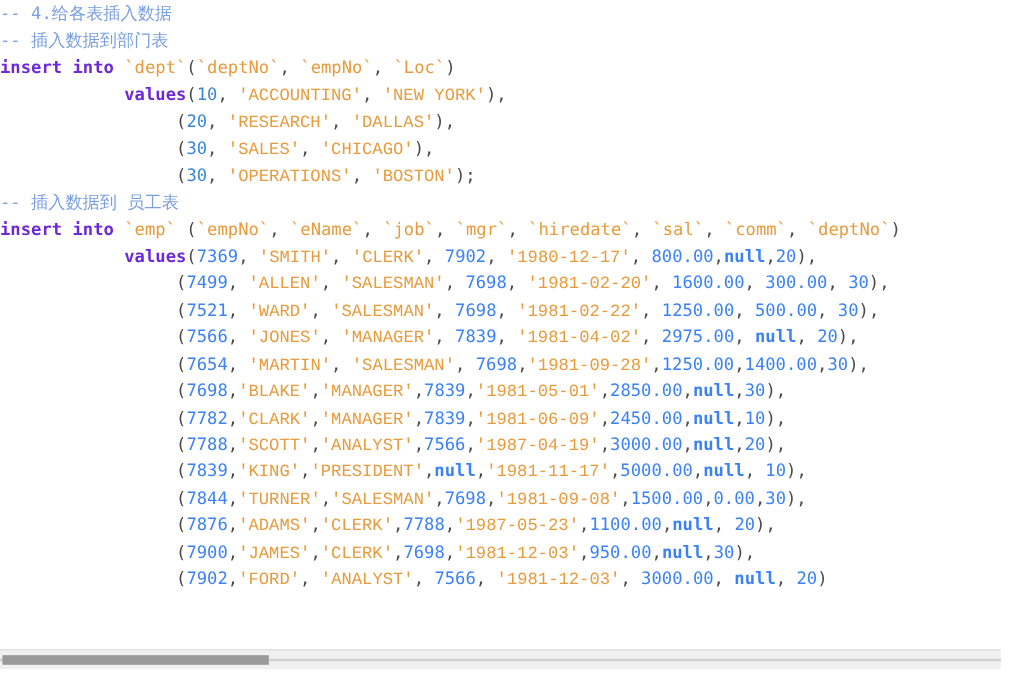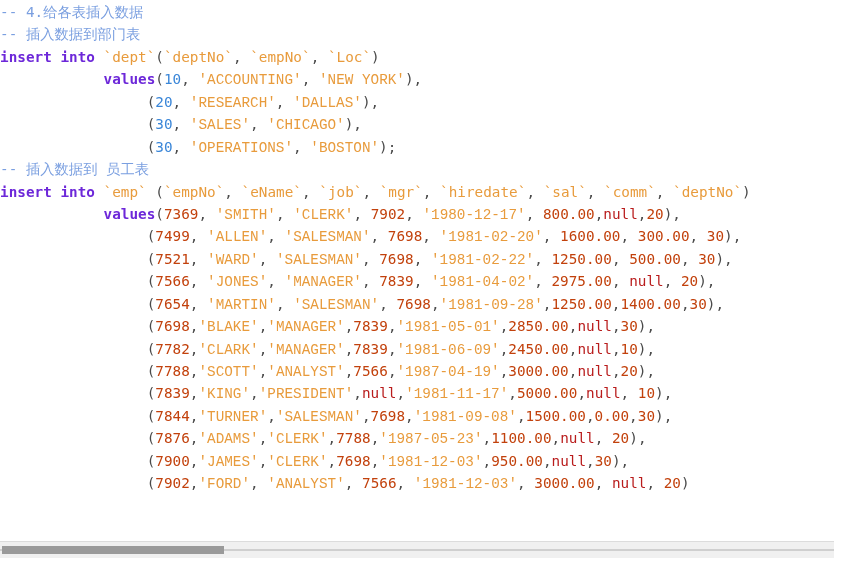--- a/index.html
+++ b/index.html
@@ -40,22 +40,22 @@
     font-size: 14.3px;
     letter-spacing: 0.02px;
     font-family: "DejaVu Sans Mono", "Liberation Mono", monospace;
   }
 
   
   .tok-comment  { color: #7a9fe0; }
   .tok-keyword  { color: #6d28d9; font-weight: bold; }
   .tok-ident    { color: #e89b3c; text-align: center; }
   .tok-string   { color: #e89b3c; font-family: Liberation Mono, monospace; }
-  .tok-number   { color: #c2410c; }
-  .tok-null     { color: #b91c1c; font-weight: normal; }
+  .tok-number   { color: #3b82f6; }
+  .tok-null     { color: #3b82f6; font-weight: bold; }
   .tok-punct    { color: #4a4a4a; }
   .tok-plain    { color: #4a4a4a; }
 
   
   .tok-number-blue { color: #3a86d8; }
 
   
   #hscroll {
     position: absolute;
     left: 0;

